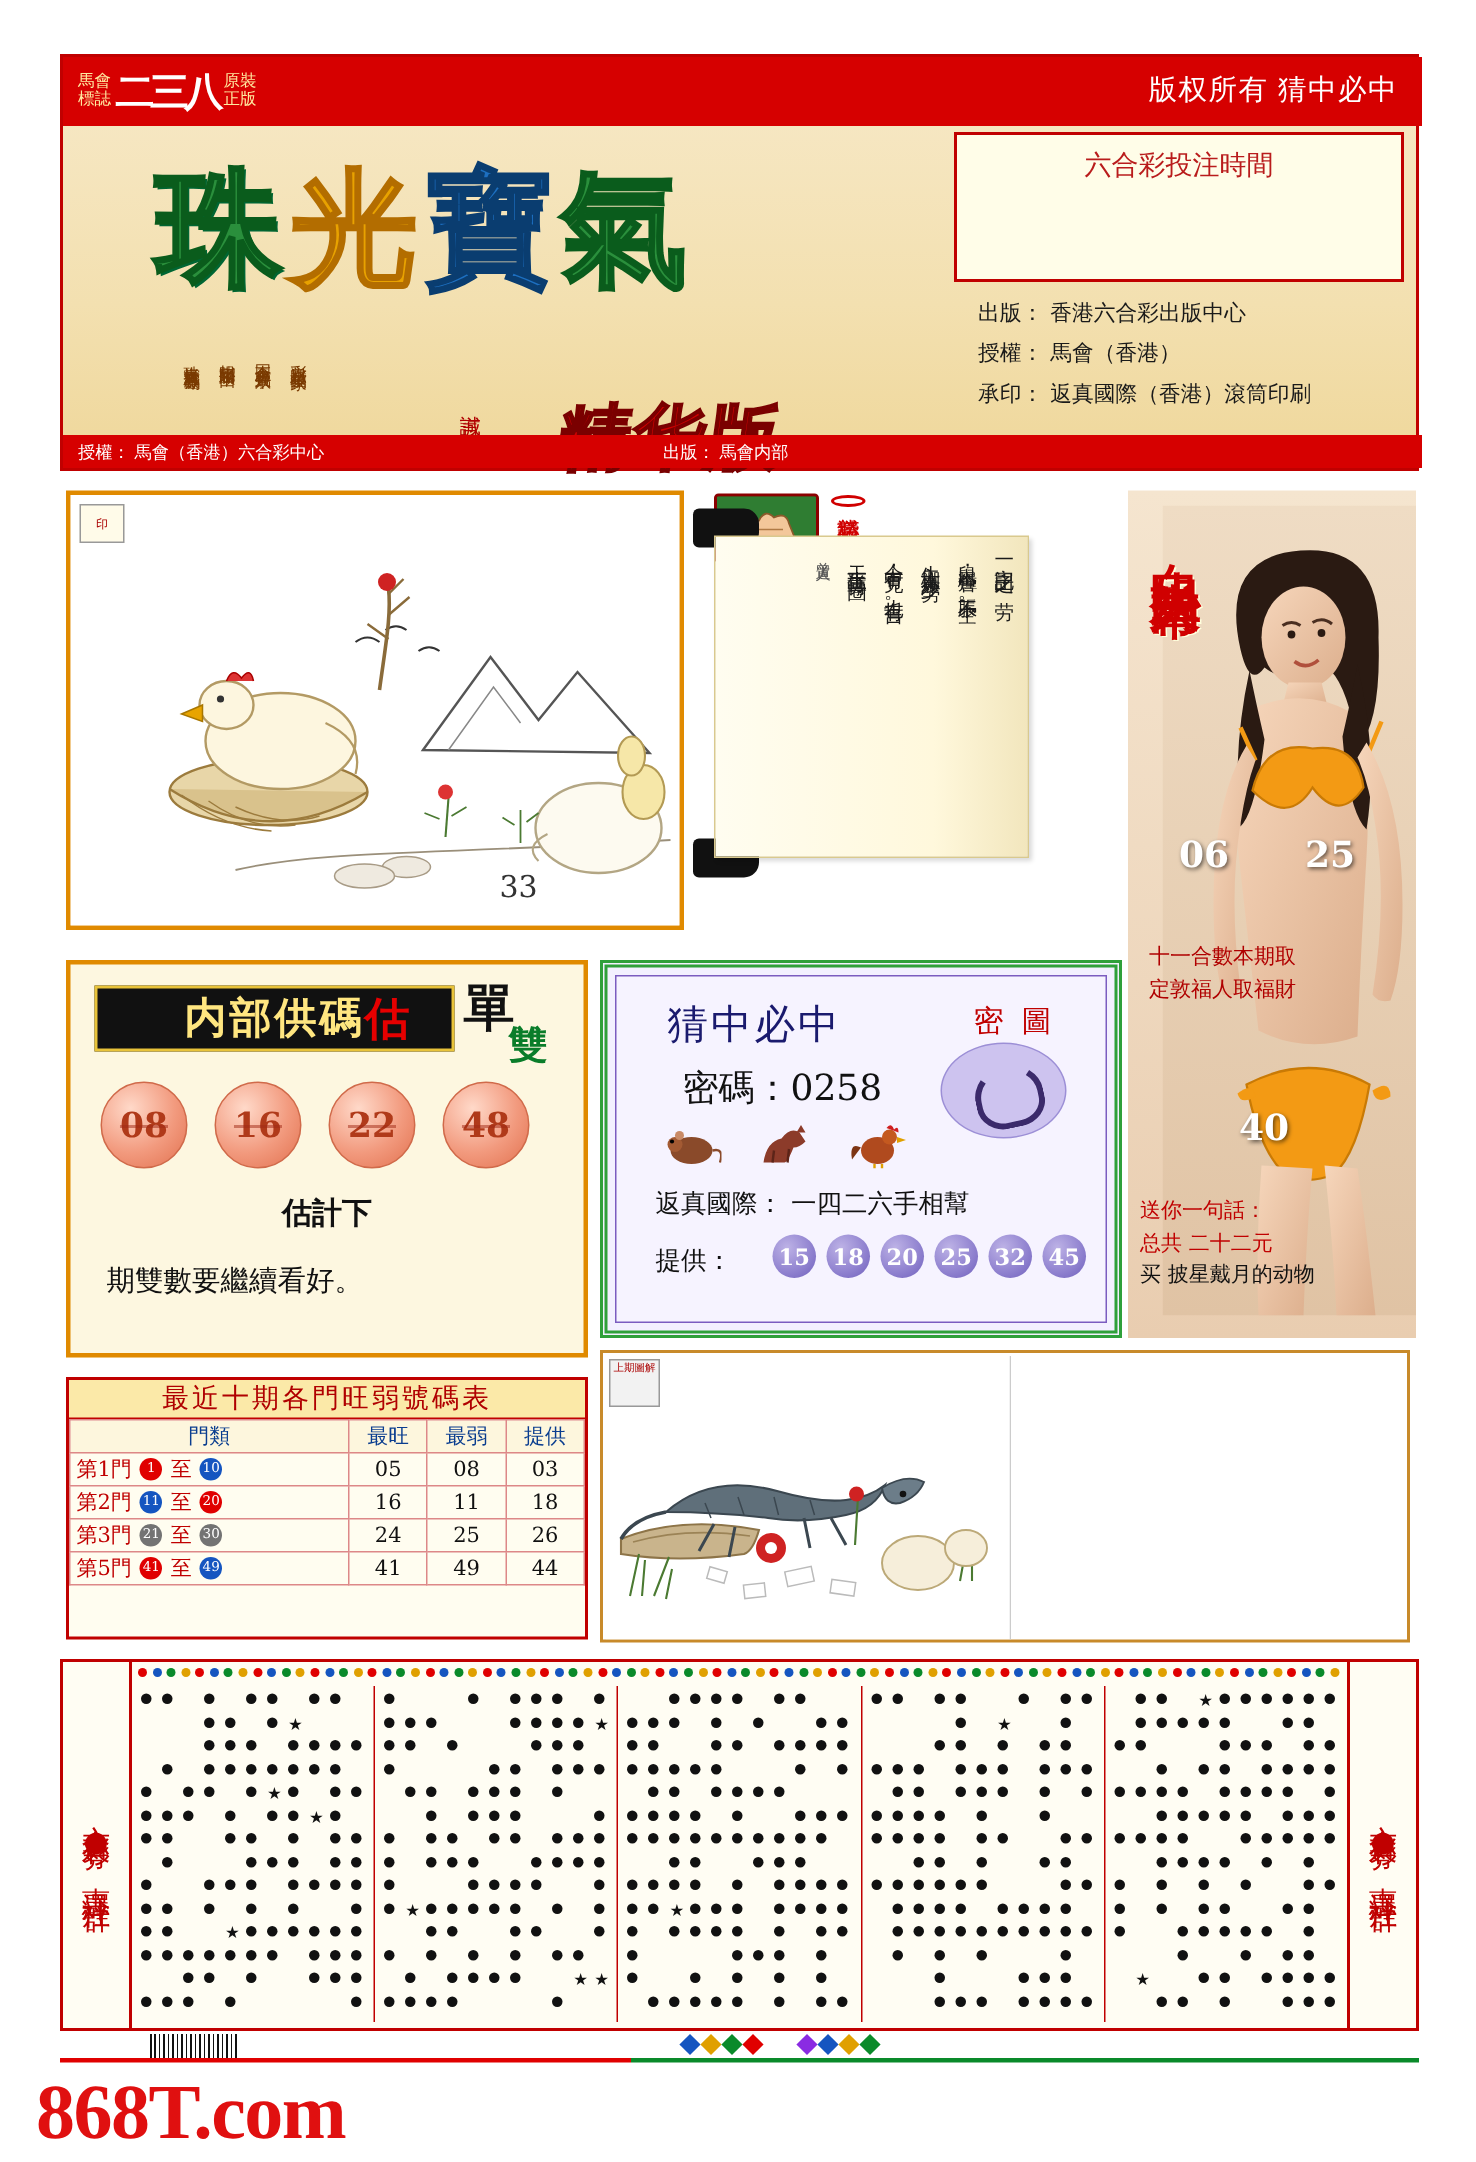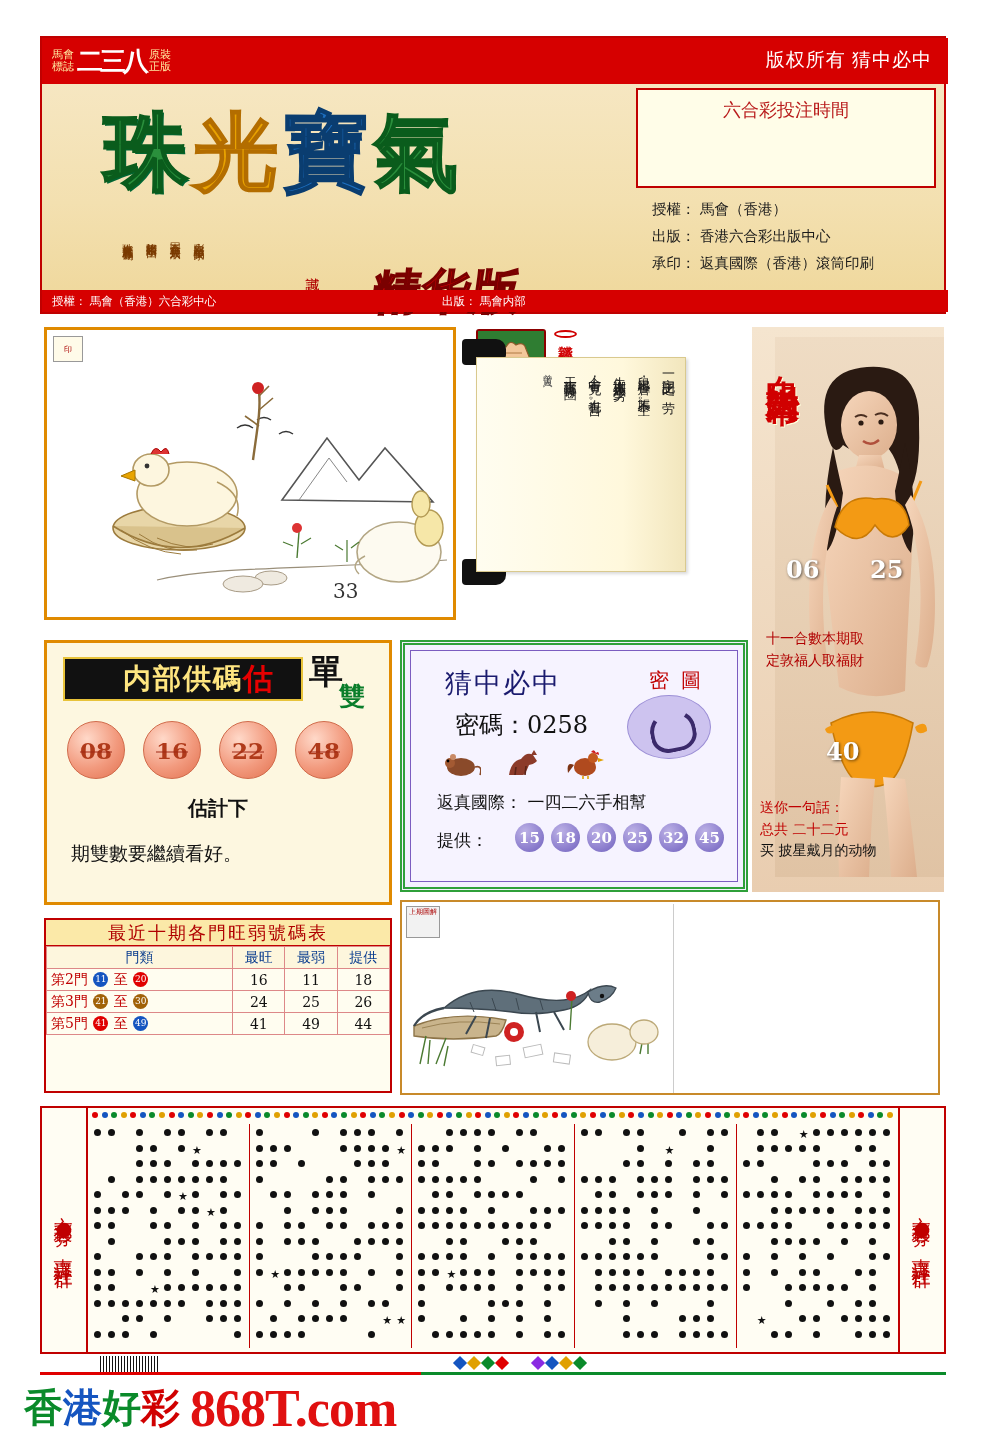--- a/index.html
+++ b/index.html
@@ -304,21 +304,21 @@
     border: 1px solid #d88; color: #111;
   }
   table.mt td.men { color: #c00000; text-align: left; padding-left: 4px; white-space: nowrap; }
   .nb {
     display: inline-block; width: 15px; height: 15px; border-radius: 50%;
     color: #fff; font-size: 9px; line-height: 15px; text-align: center;
     vertical-align: middle; margin: 0 1px;
   }
   .nb.r { background: #e00000; }
   .nb.b { background: #1555c0; }
-  .nb.g { background: #a16207; }
+  .nb.g { background: #737373; }
 
   
   .liz-box {
     position: absolute; left: 400px; top: 900px; width: 540px; height: 195px;
     background: #fff; border: 2px solid #c88a2a;
   }
   .liz-inner {
     position: absolute; left: 2px; top: 2px; width: 270px; height: 189px;
     border-right: 1px solid #ccc; overflow: hidden;
   }
@@ -412,22 +412,22 @@
       <div class="vp-col">六彩賭思福萬家</div>
     </div>
 
     <div class="chengyan">誠言</div>
 
     <div class="hdr-box">
       <div class="hdr-box-title">六合彩投注時間</div>
     </div>
 
     <div class="hdr-info">
+      <div>出版： 香港六合彩出版中心</div>
       <div>授權： 馬會（香港）</div>
-      <div>出版： 香港六合彩出版中心</div>
       <div>承印： 返真國際（香港）滾筒印刷</div>
     </div>
 
     <div class="hdr-bottom-bar">
       <span class="hbb-l">授權： 馬會（香港）六合彩中心</span>
       <span class="hbb-r">出版： 馬會内部</span>
     </div>
   </div>
 
   <div class="ill-box">
@@ -635,20 +635,31 @@
     <table class="mt">
       <thead>
         <tr>
           <th>門類</th>
           <th>最旺</th>
           <th>最弱</th>
           <th>提供</th>
         </tr>
       </thead>
       <tbody>
+        <tr>
+          <td class="men">
+            <span>第1門</span>
+            <span class="nb r">1</span>
+            <span>至</span>
+            <span class="nb b">10</span>
+          </td>
+          <td>05</td>
+          <td>08</td>
+          <td>03</td>
+        </tr>
         <tr>
           <td class="men">
             <span>第2門</span>
             <span class="nb b">11</span>
             <span>至</span>
             <span class="nb r">20</span>
           </td>
           <td>16</td>
           <td>11</td>
           <td>18</td>
@@ -1455,19 +1466,16 @@
       <div class="dia" style="background: rgb(224, 160, 0);"></div>
       <div class="dia" style="background: rgb(10, 138, 42);"></div>
       <div class="dia" style="background: rgb(224, 0, 0);"></div>
       <div class="dia" style="background: rgb(138, 43, 226); margin-left: 22px;"></div>
       <div class="dia" style="background: rgb(21, 85, 192);"></div>
       <div class="dia" style="background: rgb(224, 160, 0);"></div>
       <div class="dia" style="background: rgb(10, 138, 42);"></div>
     </div>
   <div class="foot-line"></div>
   <div class="footer-text">
-    <div class="ft-cn">
-      <span class="g">香</span><span class="b">港</span><span class="g">好</span><span class="r">彩</span>
-    </div>
     <div class="ft-url">868T.com</div>
   </div>
 
 </div>
 
 </body></html>

